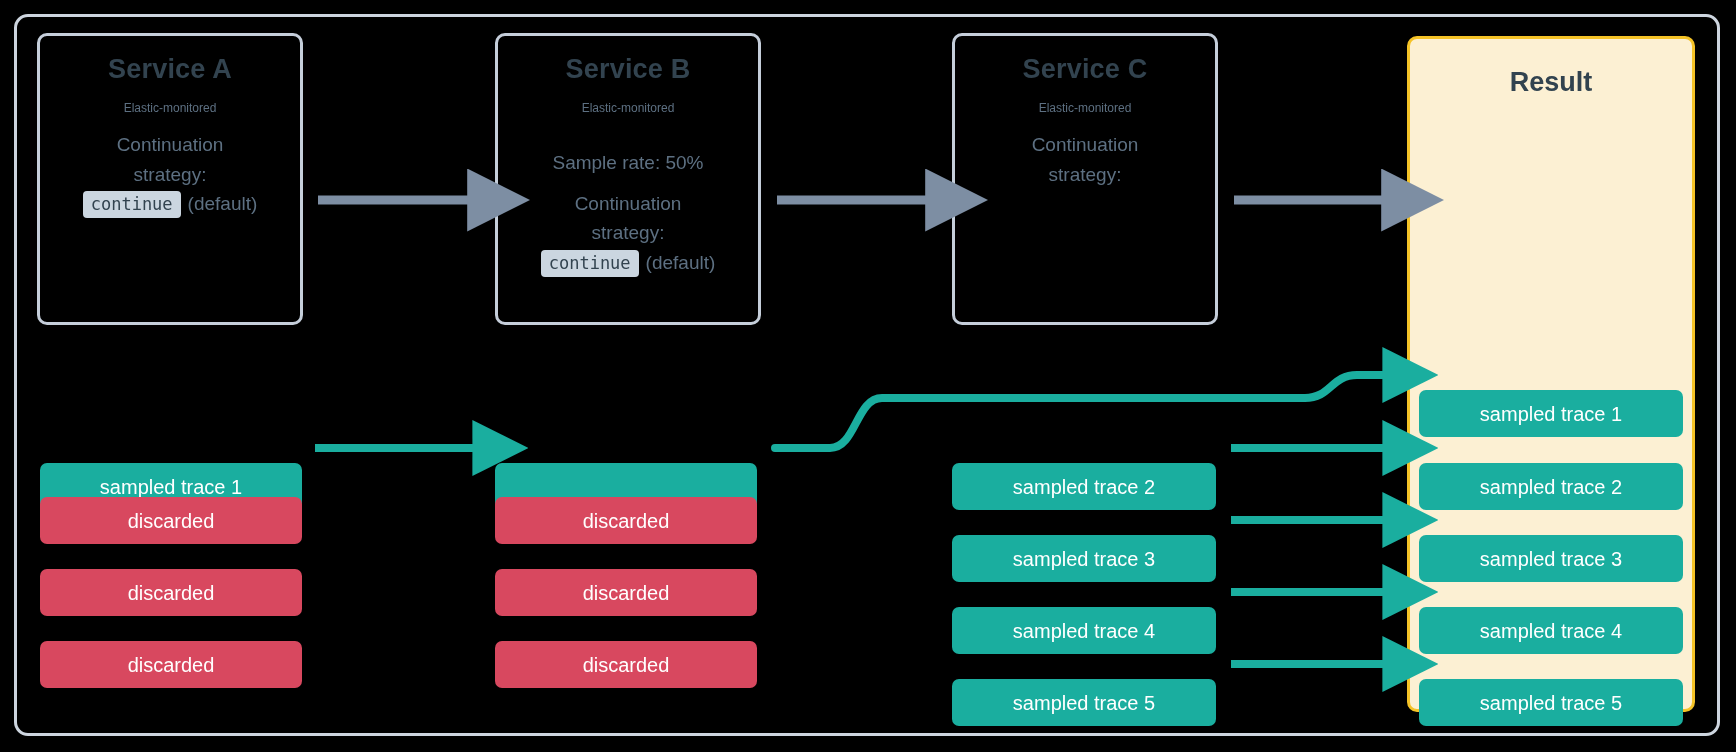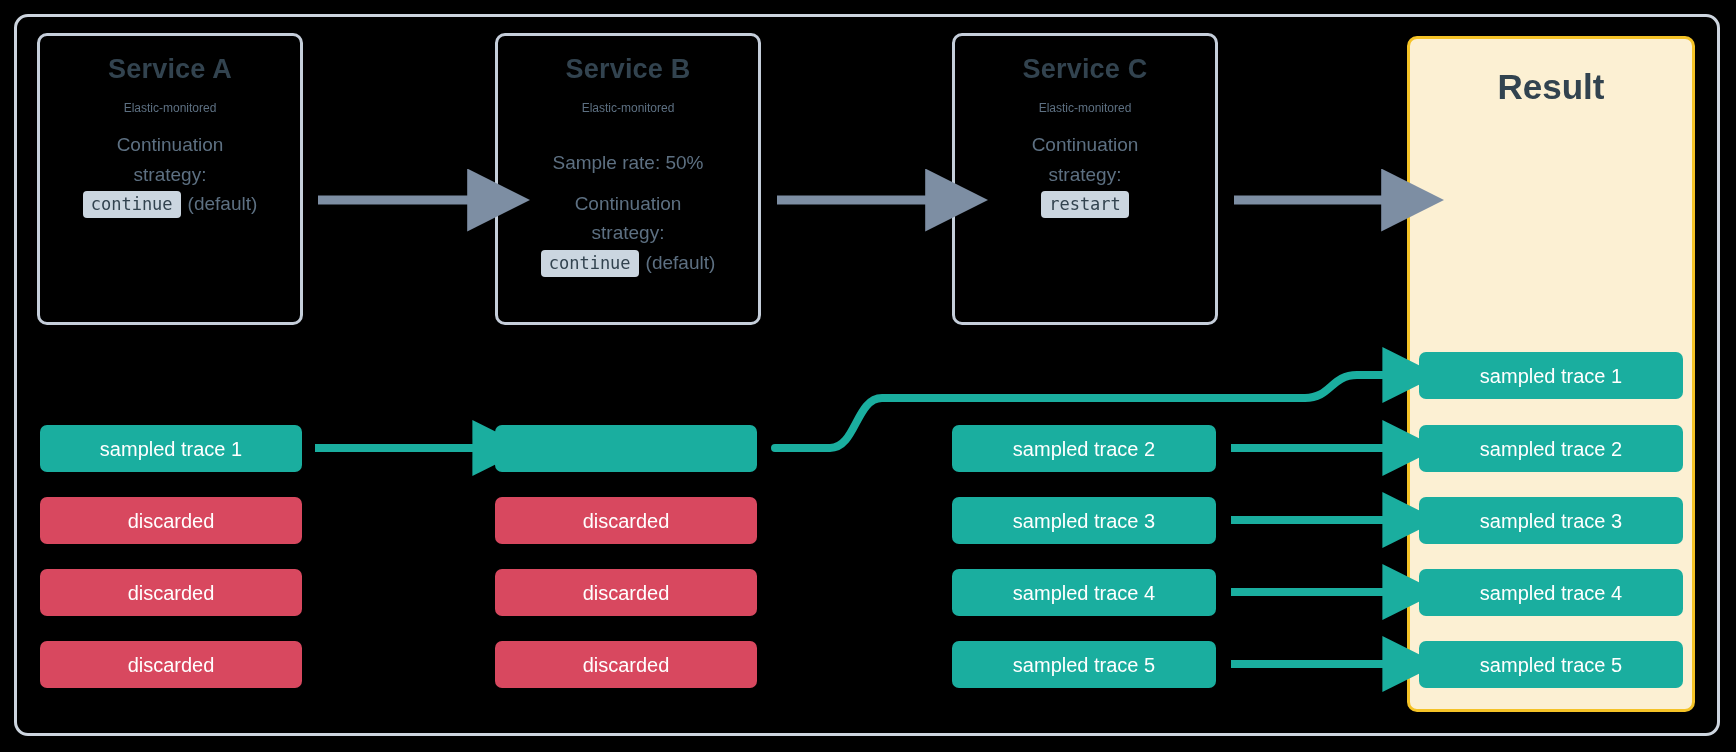--- a/index.html
+++ b/index.html
@@ -99,39 +99,39 @@
     background: #FCF0D3;
     border: 3px solid #F5C327;
     border-radius: 10px;
   }
   .result-title {
     position: absolute;
     top: 28px;
     left: 0;
     right: 0;
     text-align: center;
-    font-size: 35px;
+    font-size: 27px;
     font-weight: bold;
     color: #32434F;
   }
 
   
   .pill {
     position: absolute;
     box-sizing: border-box;
     border-radius: 7px;
     color: #FFFFFF;
     font-size: 20px;
     display: flex;
     align-items: center;
     justify-content: center;
     text-align: center;
     line-height: 1;
   }
-  .pill.teal { background: #1AAE9F; }
+  .pill.teal { background: #1AAE9F; margin-top: 38px; }
   .pill.red  { background: #D8485F; text-align: center; }
 
   
   #wires {
     position: absolute;
     left: 0; top: 0;
     width: 1736px;
     height: 752px;
     pointer-events: none;
   }
@@ -167,23 +167,20 @@
       <span class="code-badge">continue</span><span class="default-note">(default)</span>
     </div>
   </div>
 
   <div class="service-card" style="left:952px; top:33px; width:266px; height:292px;text-decoration:underline;">
     <div class="svc-title">Service C</div>
     <div class="svc-sub">Elastic-monitored</div>
     <div class="svc-strategy-label">
       <span>Continuation</span><br>
       <span>strategy:</span>
-    </div>
-    <div class="svc-strategy-line">
-      <span class="code-badge">restart</span>
     </div>
   </div>
 
   <div class="result-panel" style="left:1407px; top:36px; width:288px; height:676px;">
     <div class="result-title">Result</div>
   </div>
 
   <svg id="wires" viewBox="0 0 1736 752">
     <defs>
       <marker id="gray-head" markerWidth="7" markerHeight="7" refX="1.2" refY="3.5" orient="auto" markerUnits="strokeWidth">

